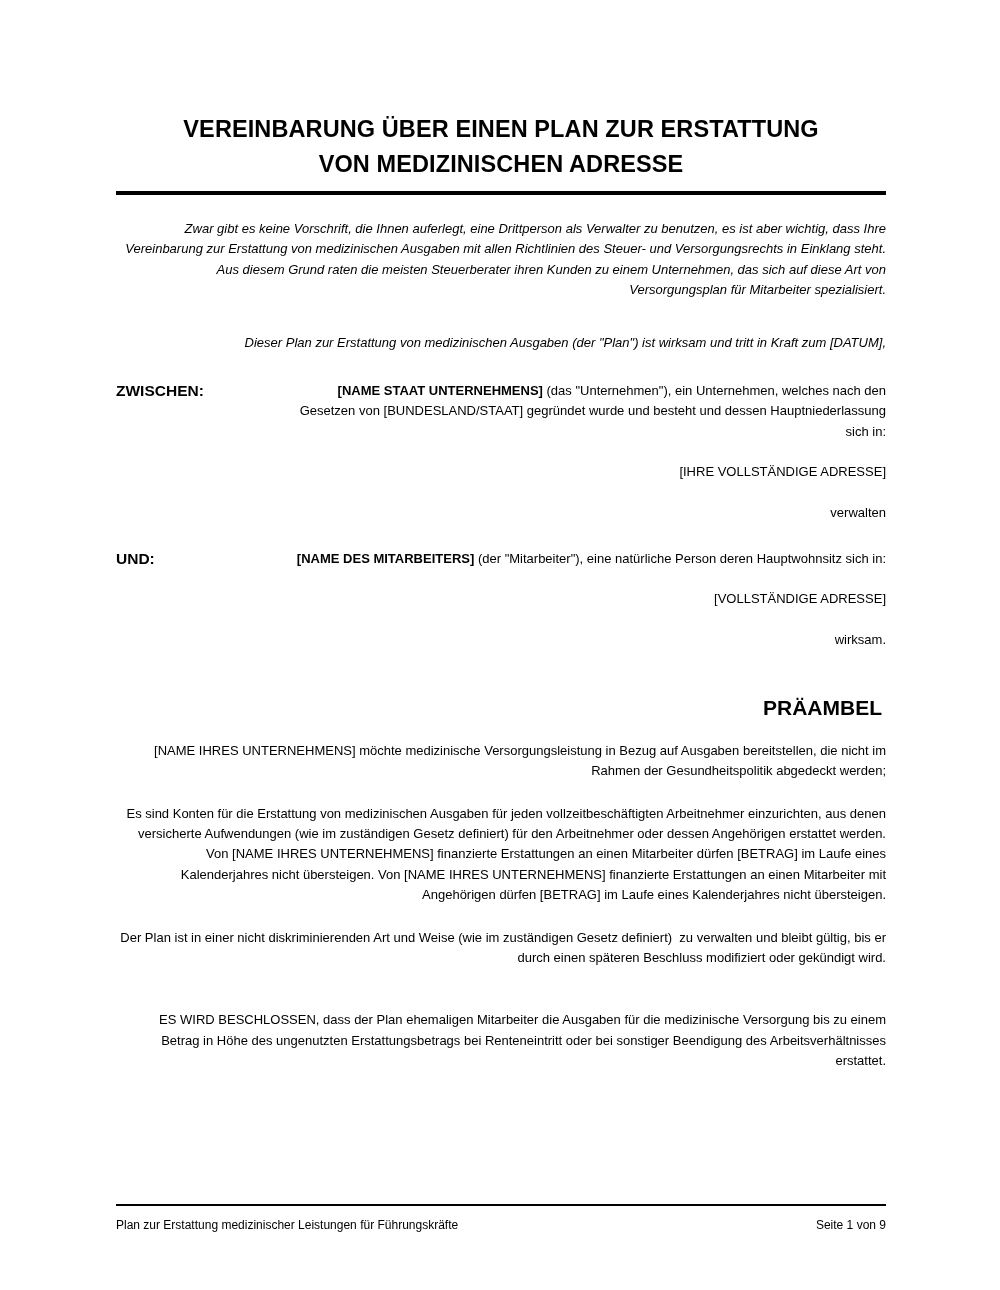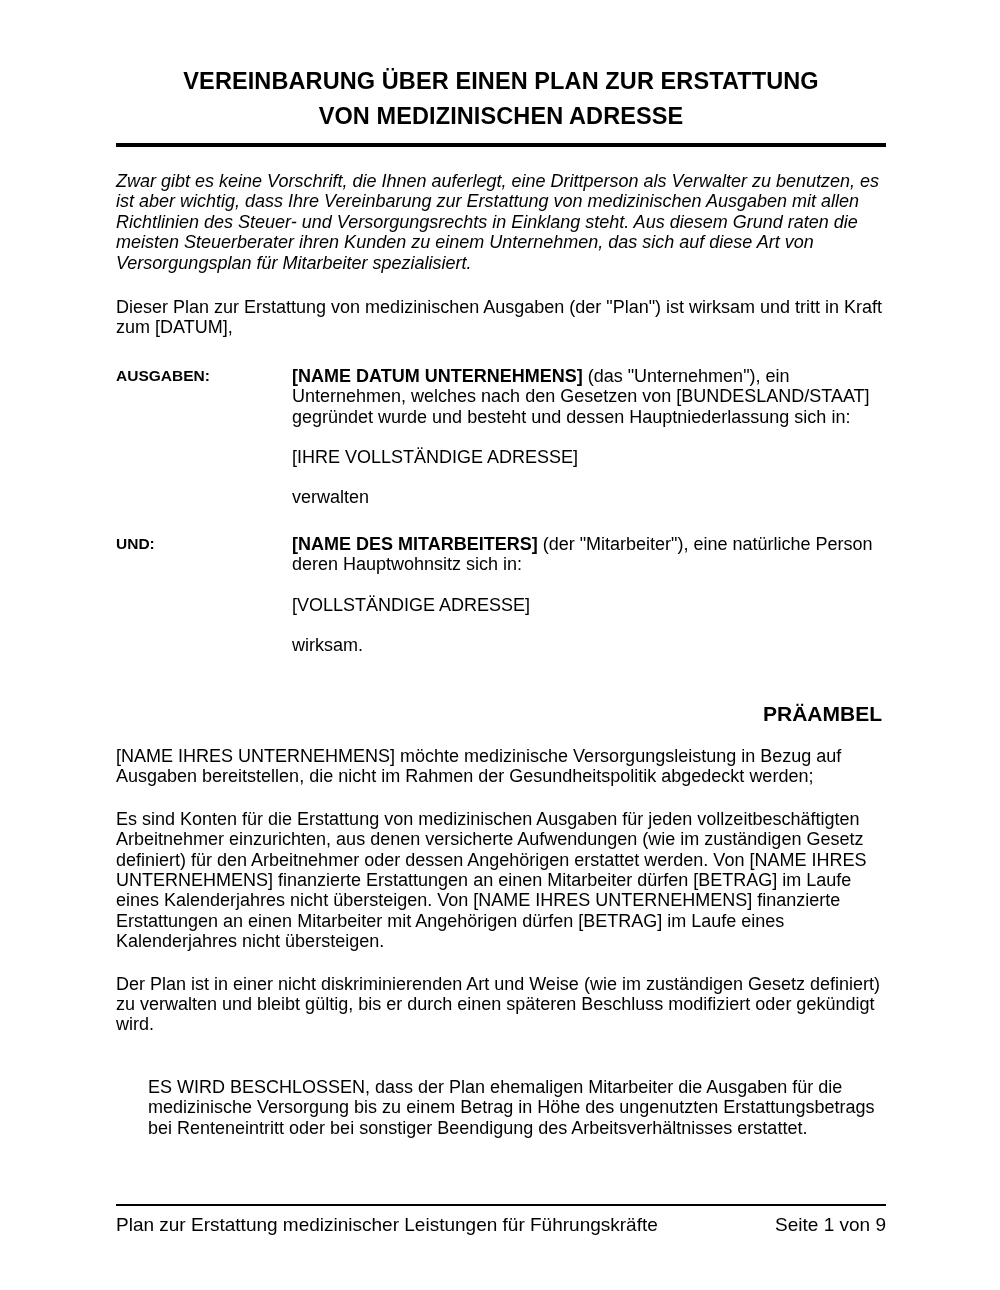--- a/index.html
+++ b/index.html
@@ -29,51 +29,52 @@
   .content {
     position: absolute;
     left: 116px;
     top: 0;
     width: 770px;
   }
 
   
   .doc-title {
     margin: 0;
-    padding-top: 64px;
+    padding-top: 112px;
     font-size: 23.5px;
     font-weight: bold;
     line-height: 35px;
     text-align: center;
     letter-spacing: 0.1px;
   }
 
   .title-rule {
     margin-top: 9px;
     height: 4px;
     background: #000000;
     width: 100%;
   }
 
   
   .para {
-    font-size: 18px;
+    font-size: 13px;
     line-height: 20.4px;
     margin: 0;
-    text-align: left;
+    text-align: right;
     white-space: pre-wrap;
   }
 
   .intro {
     font-style: italic;
     margin-top: 24px;
   }
 
   .effective {
-    margin-top: 24px;
+    margin-top: 32px;
+    font-style: italic;
   }
 
   
   .parties {
     margin-top: 28px;
     width: 100%;
     border-collapse: collapse;
   }
 
   .parties td {
@@ -132,21 +133,21 @@
     height: 2px;
     background: #000000;
     width: 100%;
   }
 
   .footer-row {
     display: flex;
     justify-content: space-between;
     align-items: flex-end;
     margin-top: 9px;
-    font-size: 19px;
+    font-size: 12px;
     line-height: 20px;
   }
 
   .footer-left { text-align: left; }
   .footer-right { text-align: right; white-space: nowrap; }
 </style>
 </head>
 <body>
 
 <div class="page">
@@ -160,23 +161,23 @@
 
     <div class="title-rule"></div>
 
     <p class="para intro">Zwar gibt es keine Vorschrift, die Ihnen auferlegt, eine Drittperson als Verwalter zu benutzen, es ist aber wichtig, dass Ihre Vereinbarung zur Erstattung von medizinischen Ausgaben mit allen Richtlinien des Steuer- und Versorgungsrechts in Einklang steht. Aus diesem Grund raten die meisten Steuerberater ihren Kunden zu einem Unternehmen, das sich auf diese Art von Versorgungsplan für Mitarbeiter spezialisiert.</p>
 
     <p class="para effective">Dieser Plan zur Erstattung von medizinischen Ausgaben (der "Plan") ist wirksam und tritt in Kraft zum [DATUM],</p>
 
     <table class="parties">
       <tbody>
         <tr>
-          <td class="label">AUSGABEN:</td>
+          <td class="label">ZWISCHEN:</td>
           <td class="body">
-            <div class="para"><b>[NAME DATUM UNTERNEHMENS]</b><span> (das "Unternehmen"), ein Unternehmen, welches nach den Gesetzen von [BUNDESLAND/STAAT] gegründet wurde und besteht und dessen Hauptniederlassung sich in:</span></div>
+            <div class="para"><b>[NAME STAAT UNTERNEHMENS]</b><span> (das "Unternehmen"), ein Unternehmen, welches nach den Gesetzen von [BUNDESLAND/STAAT] gegründet wurde und besteht und dessen Hauptniederlassung sich in:</span></div>
             <div class="para sub-line">[IHRE VOLLSTÄNDIGE ADRESSE]</div>
             <div class="para sub-line">verwalten</div>
           </td>
         </tr>
 
         <tr class="party-row-gap">
           <td></td>
           <td></td>
         </tr>
 

